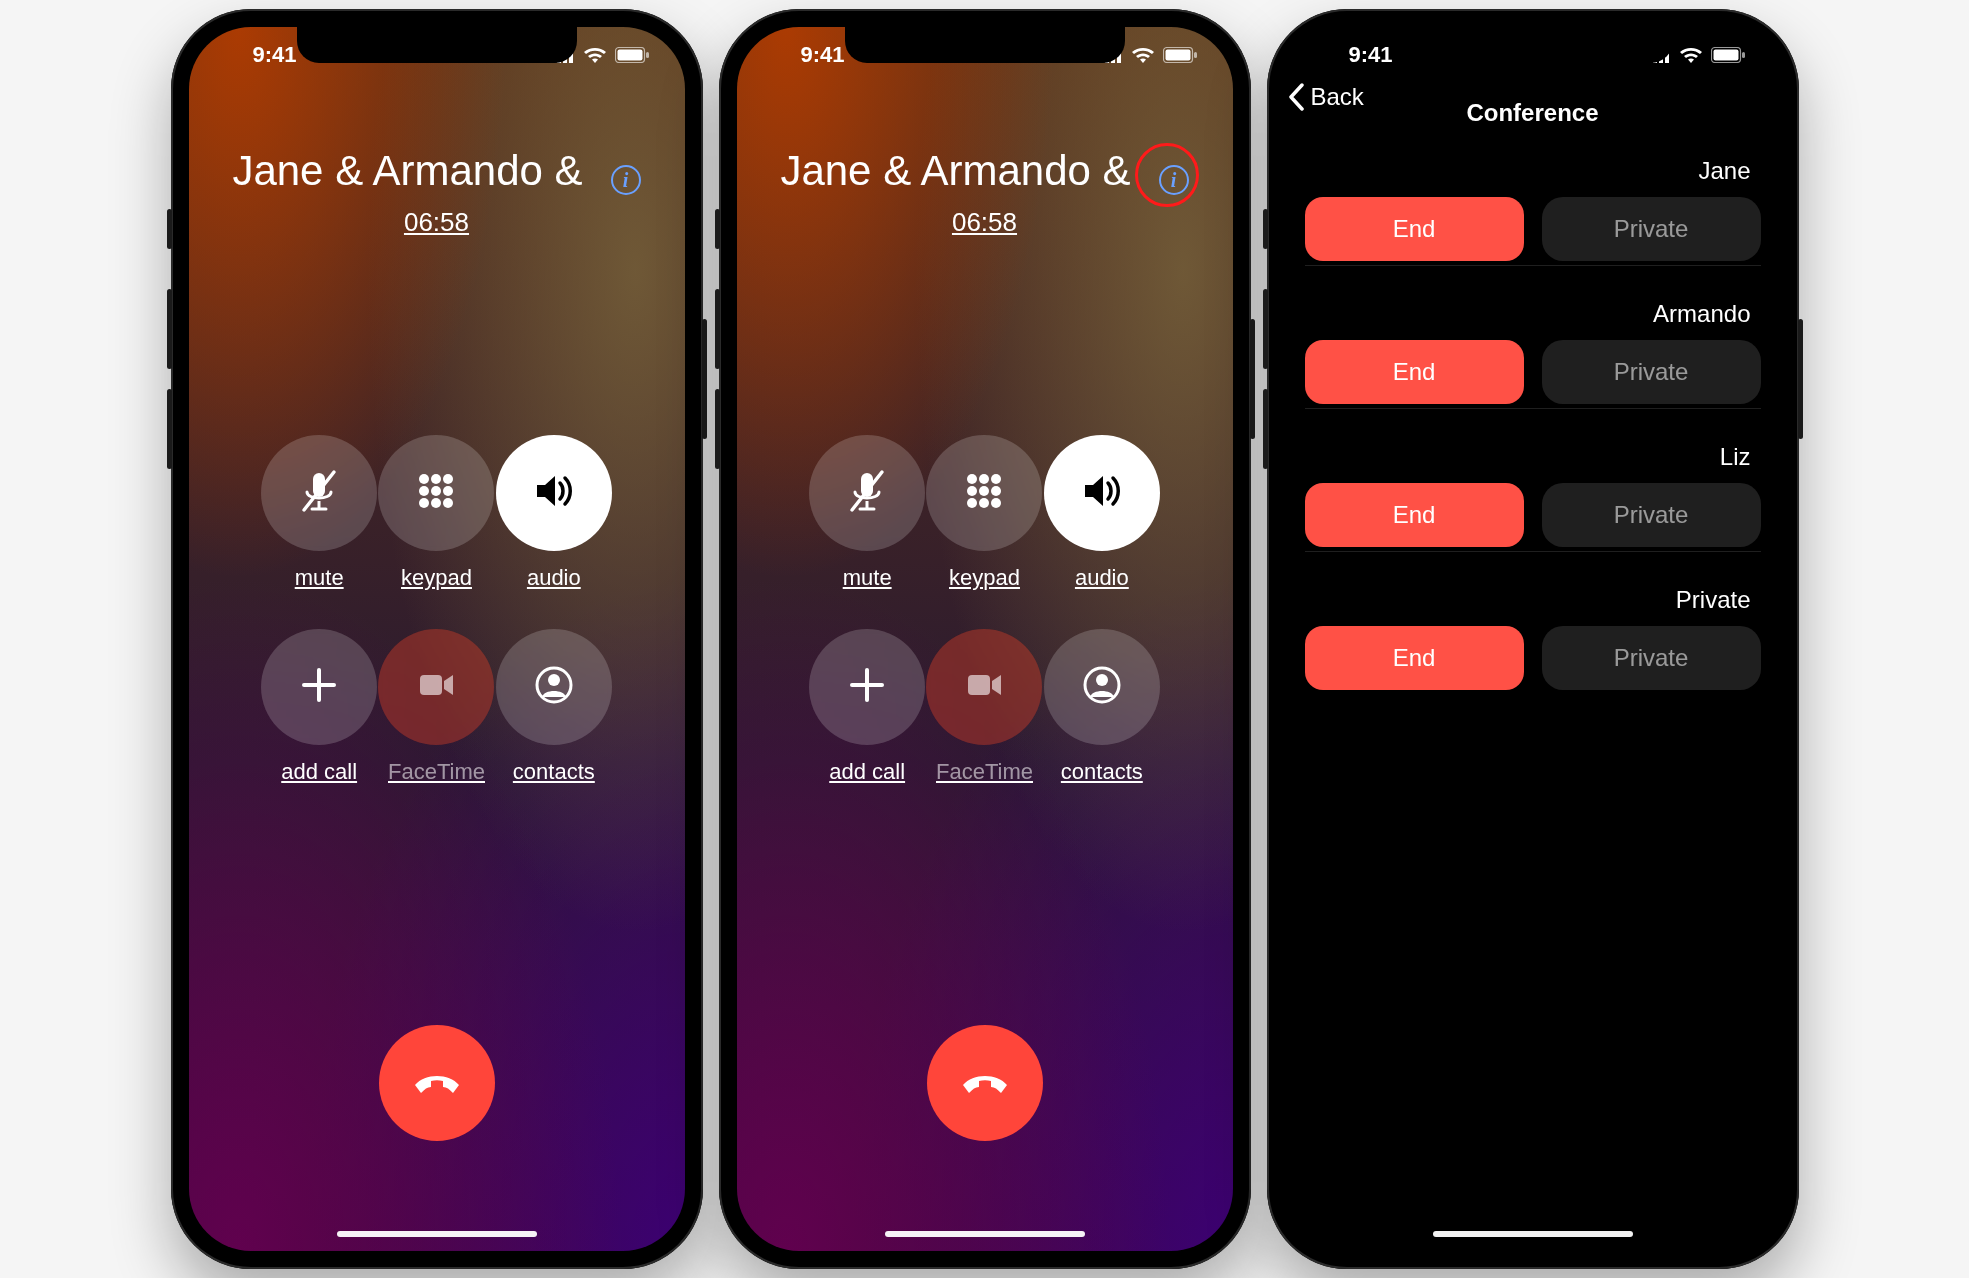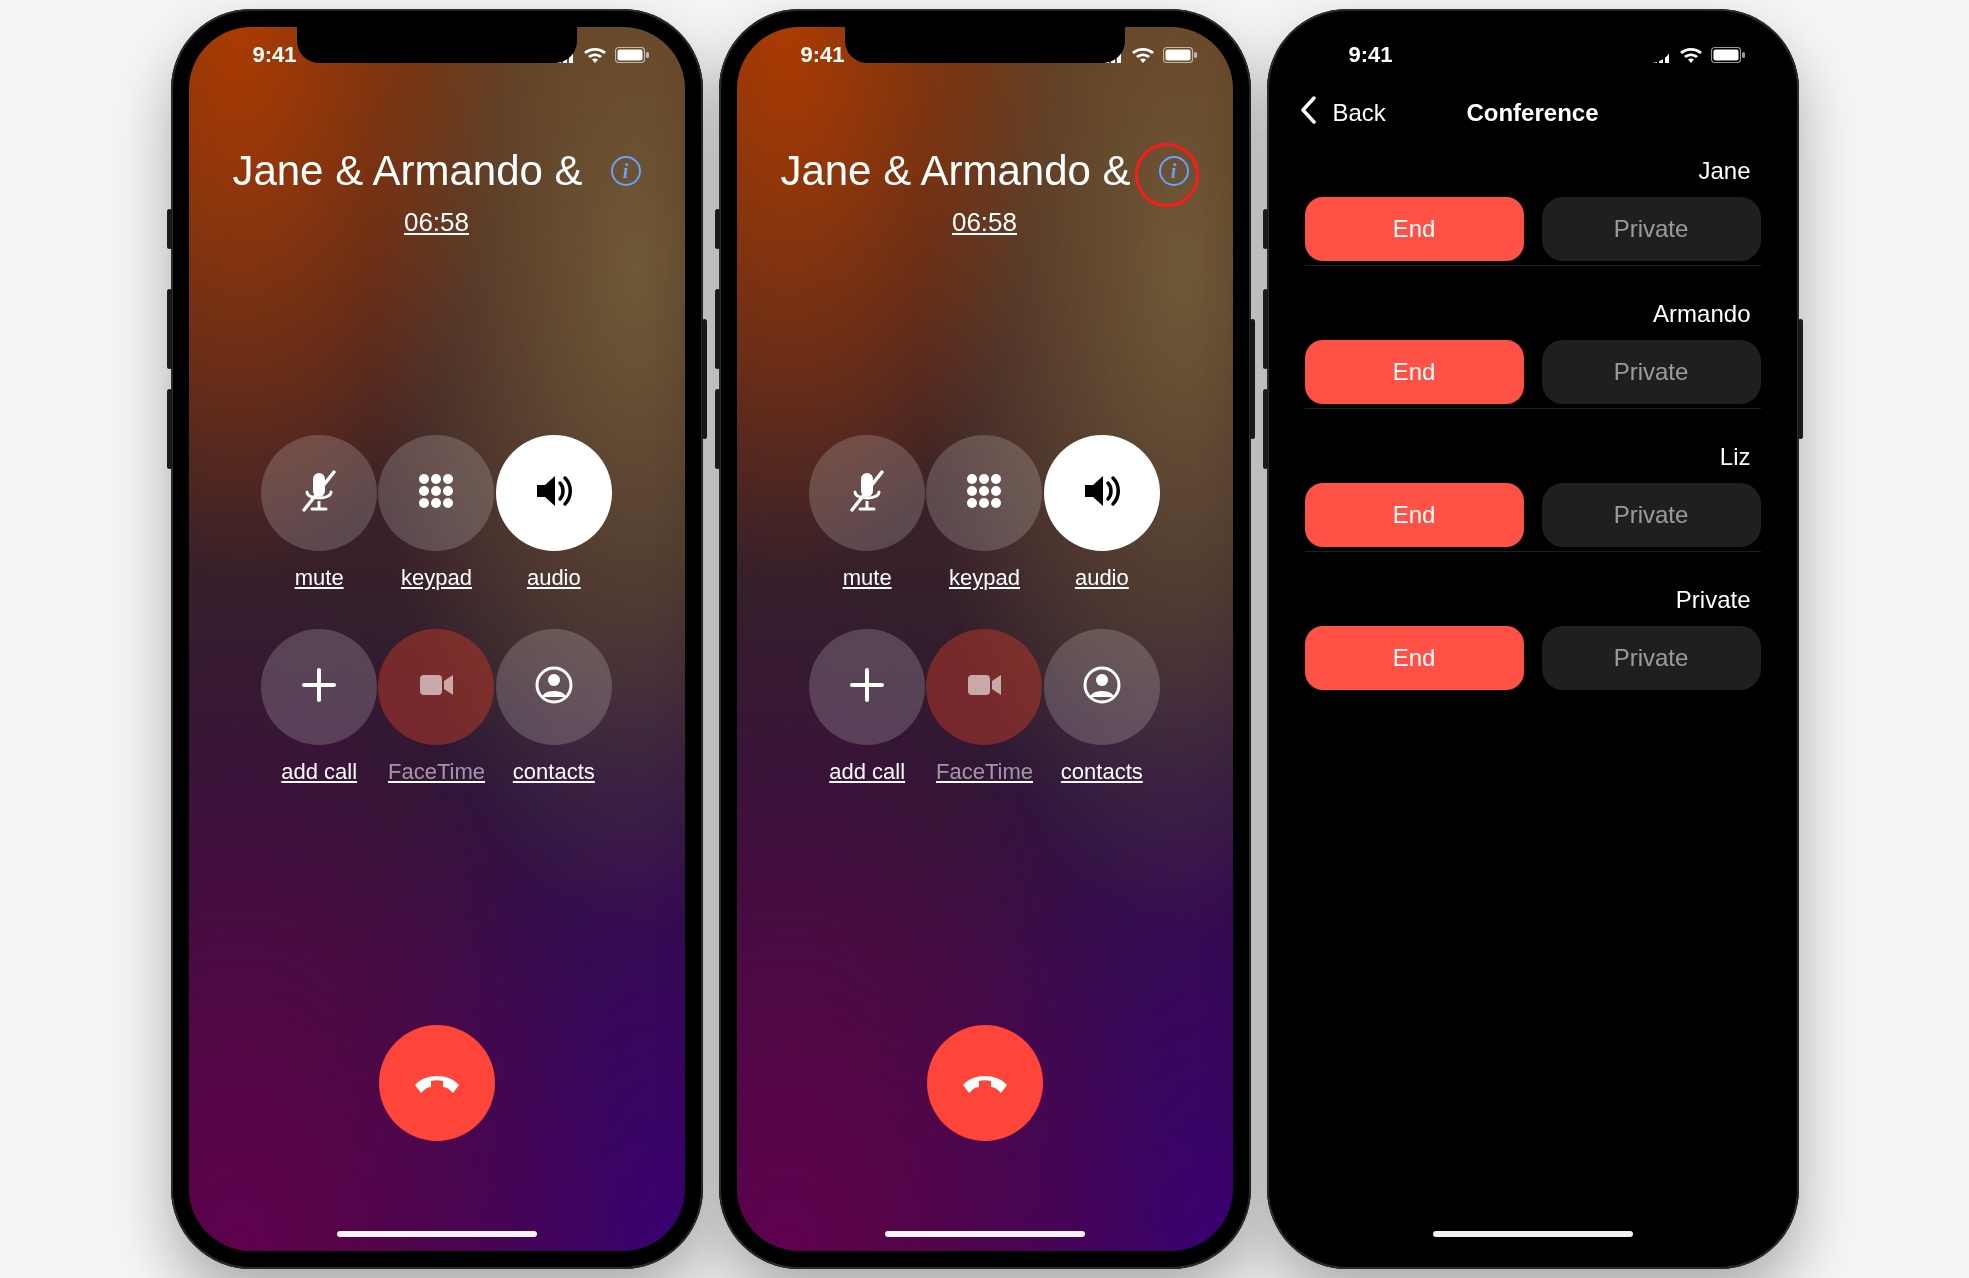--- a/index.html
+++ b/index.html
@@ -55,21 +55,21 @@
     position: absolute; top: 0; left: 0; right: 0; height: 56px;
     display: flex; justify-content: space-between; align-items: center;
     padding: 0 36px; color: #fff; font-weight: 600; font-size: 22px;
     z-index: 40;
   }
   .status-right { display: flex; align-items: center; gap: 8px; }
   .status-left { width: 100px; text-align: center; }
   .status-right svg { display: block; }
 
   .caller-block { position: absolute; top: 120px; left: 0; right: 0; text-align: center; color: #fff; padding: 0 40px; }
-  .caller-row { display:flex; align-items:center; justify-content:center; gap:28px; }
+  .caller-row { display:flex; align-items:flex-end; justify-content:center; gap:28px; }
   .caller-name { font-size: 42px; font-weight: 400; white-space: nowrap; overflow: hidden; }
   .info-circle {
     width: 30px; height: 30px; border: 2px solid #6aa0ff; border-radius: 50%;
     display:inline-flex; align-items:center; justify-content:center;
     color:#6aa0ff; font-weight:700; font-family: Georgia, serif; font-style: italic; font-size:20px; line-height:1;
     flex-shrink:0;
   }
   .timer { margin-top: 12px; font-size: 26px; color: #fff; text-decoration: underline; }
 
   .highlight-ring {
@@ -108,22 +108,22 @@
     width: 200px; height: 6px; background:#fff; border-radius:4px; opacity:0.95;
   }
 
   
   .nav-bar {
     position:absolute; top:56px; left:0; right:0; height:60px;
     display:flex; align-items:center; justify-content:center;
     color:#fff; font-size:24px; font-weight:600;
   }
   .back-btn {
-    position:absolute; left:14px; top:0; bottom:0; display:flex; align-items:center;
-    color:#fff; font-size:24px; font-weight:400; gap:16px;
+    position:absolute; left:2px; top:0; bottom:0; display:flex; align-items:flex-start;
+    color:#fff; font-size:24px; font-weight:400; gap:6px;
   }
   .participants {
     position:absolute; top:120px; left:0; right:0; bottom:40px;
     padding: 0 20px; color:#fff;text-align:right;
   }
   .prow { margin-bottom: 24px; }
   .pname { font-size:24px; font-weight:400; padding:10px 10px 12px 10px; }
   .pbtns { display:flex; gap:18px; }
   .pbtn {
     flex:1; height:64px; border-radius:12px;

